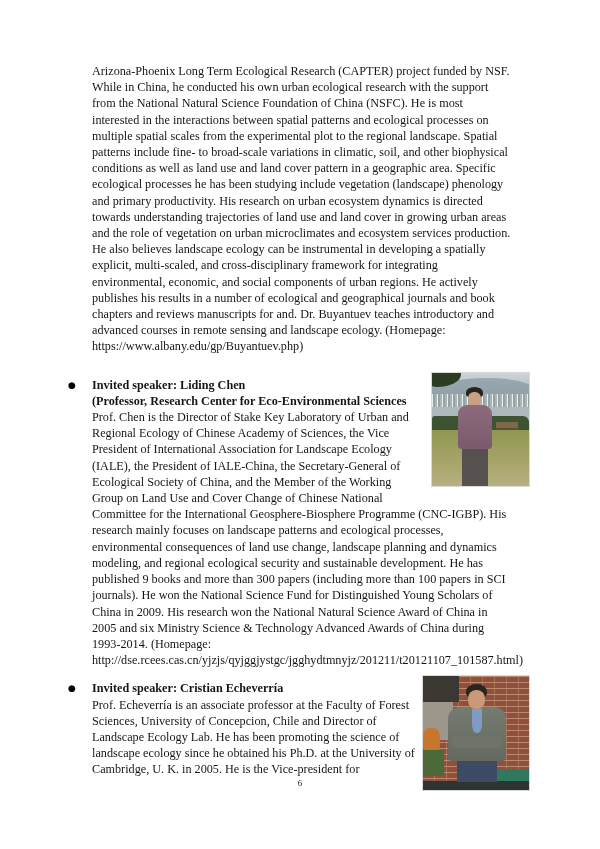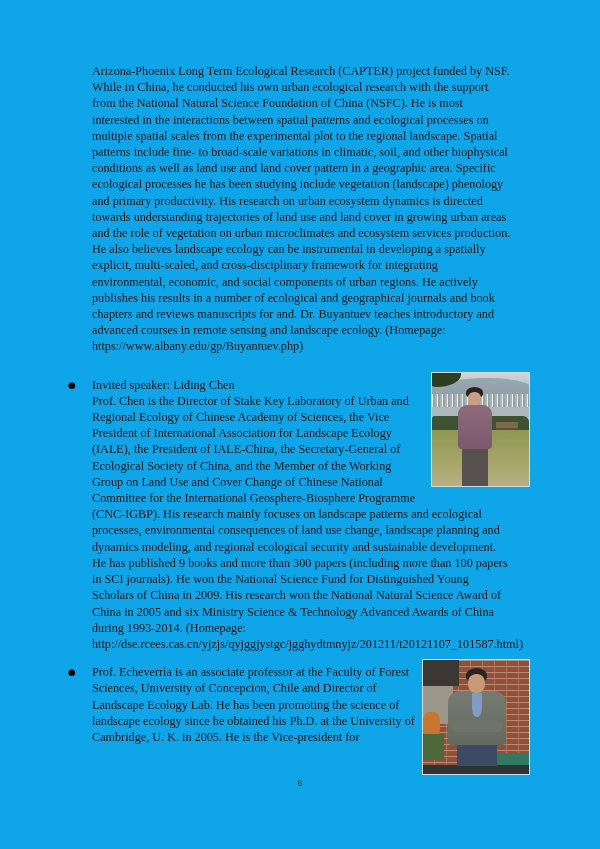--- a/index.html
+++ b/index.html
@@ -1,37 +1,37 @@
 <!DOCTYPE html>
 <html><head>
 <meta charset="utf-8">
 <style>
   html,body { margin:0; padding:0; background:#e8e8e8; }
   .page {
     position:relative;
     width:600px; height:849px;
     margin:0 auto;
-    background:#0ea5e9;
+    background:#ffffff;
     font-family:"Liberation Serif", serif;
     font-size:12.2px;
     line-height:16.2px;
     color:#161616;
     overflow:hidden;
   }
   .content { position:absolute; left:92px; top:63px; width:420px; }
   .para { margin:0; text-align:left; }
   .speaker { position:relative; }
   .speaker.first  { margin-top:22px; }
   .speaker.second { margin-top:12px; }
   .bullet {
     position:absolute; left:-24px; top:2px;
     font-size:9px; line-height:12px; color:#000;
     font-family:"DejaVu Sans", sans-serif;
   }
-  .heading { font-weight:normal; margin:0; }
+  .heading { font-weight:bold; margin:0; }
   .spacer { float:right; }
   .spacer.chen-sp { width:92px; height:127px; }
   .spacer.ech-sp  { width:96px; height:114px; }
 
   
   .photo { position:absolute; overflow:hidden; border:1px solid #d9d9d9; background:#b9c2c6; }
   .photo * { position:absolute; }
   .photo-chen { width:97px; height:113px; right:-18px; top:-5px; }
   .photo-ech  { width:106px; height:114px; right:-18px; top:-5px; }
 
@@ -106,20 +106,21 @@
         <div class="chen-grass"></div>
         <div class="chen-branch"></div>
         <div class="chen-bench"></div>
         <div class="chen-hair"></div>
         <div class="chen-face"></div>
         <div class="chen-shirt"></div>
         <div class="chen-pants"></div>
       </div>
       <div class="spacer chen-sp"></div>
       <div class="heading">Invited speaker: Liding Chen</div>
+      <div class="heading">(Professor, Research Center for Eco-Environmental Sciences</div>
       <p class="para">Prof. Chen is the Director of Stake Key Laboratory of Urban and Regional Ecology of Chinese Academy of Sciences, the Vice President of International Association for Landscape Ecology (IALE), the President of IALE-China, the Secretary-General of Ecological Society of China, and the Member of the Working Group on Land Use and Cover Change of Chinese National Committee for the International Geosphere-Biosphere Programme (CNC-IGBP). His research mainly focuses on landscape patterns and ecological processes, environmental consequences of land use change, landscape planning and dynamics modeling, and regional ecological security and sustainable development. He has published 9 books and more than 300 papers (including more than 100 papers in SCI journals). He won the National Science Fund for Distinguished Young Scholars of China in 2009. His research won the National Natural Science Award of China in 2005 and six Ministry Science &amp; Technology Advanced Awards of China during 1993-2014. (Homepage: http://dse.rcees.cas.cn/yjzjs/qyjggjystgc/jgghydtmnyjz/201211/t20121107_101587.html)</p>
     </section>
 
     <section class="speaker second">
       <span class="bullet">●</span>
       <div class="photo photo-ech" title="Photo of Cristian Echeverría in a grey jacket seated in front of a brick wall">
         <div class="ech-brick"></div>
         <div class="ech-corner"></div>
         <div class="ech-concrete"></div>
         <div class="ech-flowers"></div>
@@ -127,20 +128,21 @@
         <div class="ech-bench"></div>
         <div class="ech-bottom"></div>
         <div class="ech-jacket"></div>
         <div class="ech-shirt"></div>
         <div class="ech-hair"></div>
         <div class="ech-face"></div>
         <div class="ech-arm"></div>
         <div class="ech-jeans"></div>
       </div>
       <div class="spacer ech-sp"></div>
+      <div class="heading">Invited speaker: Cristian Echeverría</div>
       <div class="heading"></div>
       <p class="para">Prof. Echeverría is an associate professor at the Faculty of Forest Sciences, University of Concepcion, Chile and Director of Landscape Ecology Lab. He has been promoting the science of landscape ecology since he obtained his Ph.D. at the University of Cambridge, U. K. in 2005. He is the Vice-president for</p>
     </section>
 
   </div>
 
   <div class="page-number">6</div>
 </div>
 
 </body></html>

